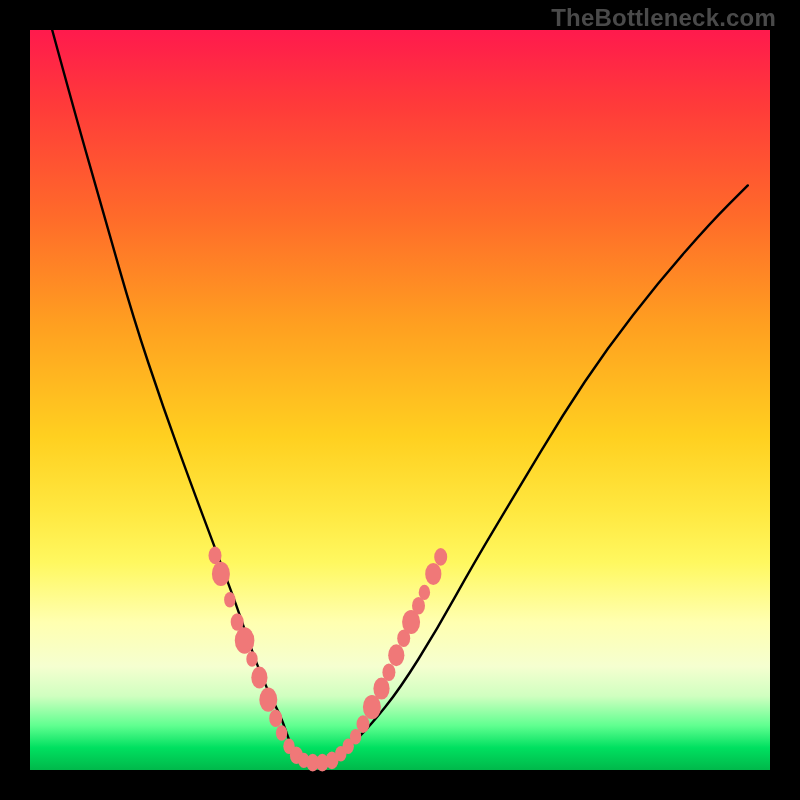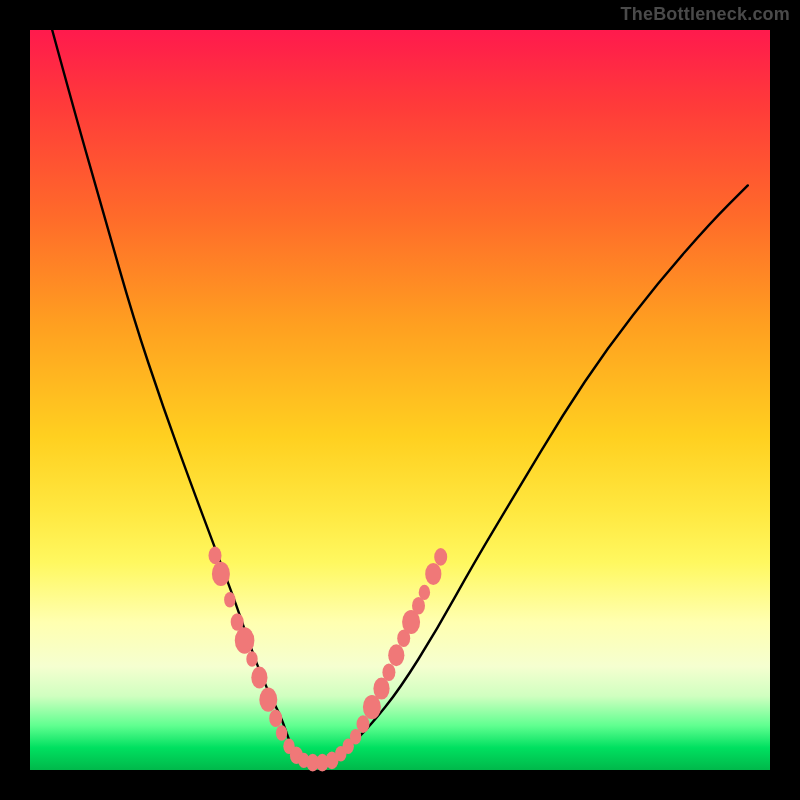--- a/index.html
+++ b/index.html
@@ -35,23 +35,23 @@
       #f5ffd0 86%,
       #d0ffc0 90%,
       #60ff90 94%,
       #00e060 97%,
       #00b84a 100%
     );
   }
   .watermark {
     position: absolute;
     top: 4px;
-    right: 10px;
+    right: 24px;
     color: #4a4a4a;
-    font-size: 18px;
+    font-size: 24px;
     font-weight: 600;
     letter-spacing: 0.2px;
     user-select: none;
     text-align: center;
   }
   svg.curve {
     position: absolute;
     left: 0;
     top: 0;
     width: 740px;

